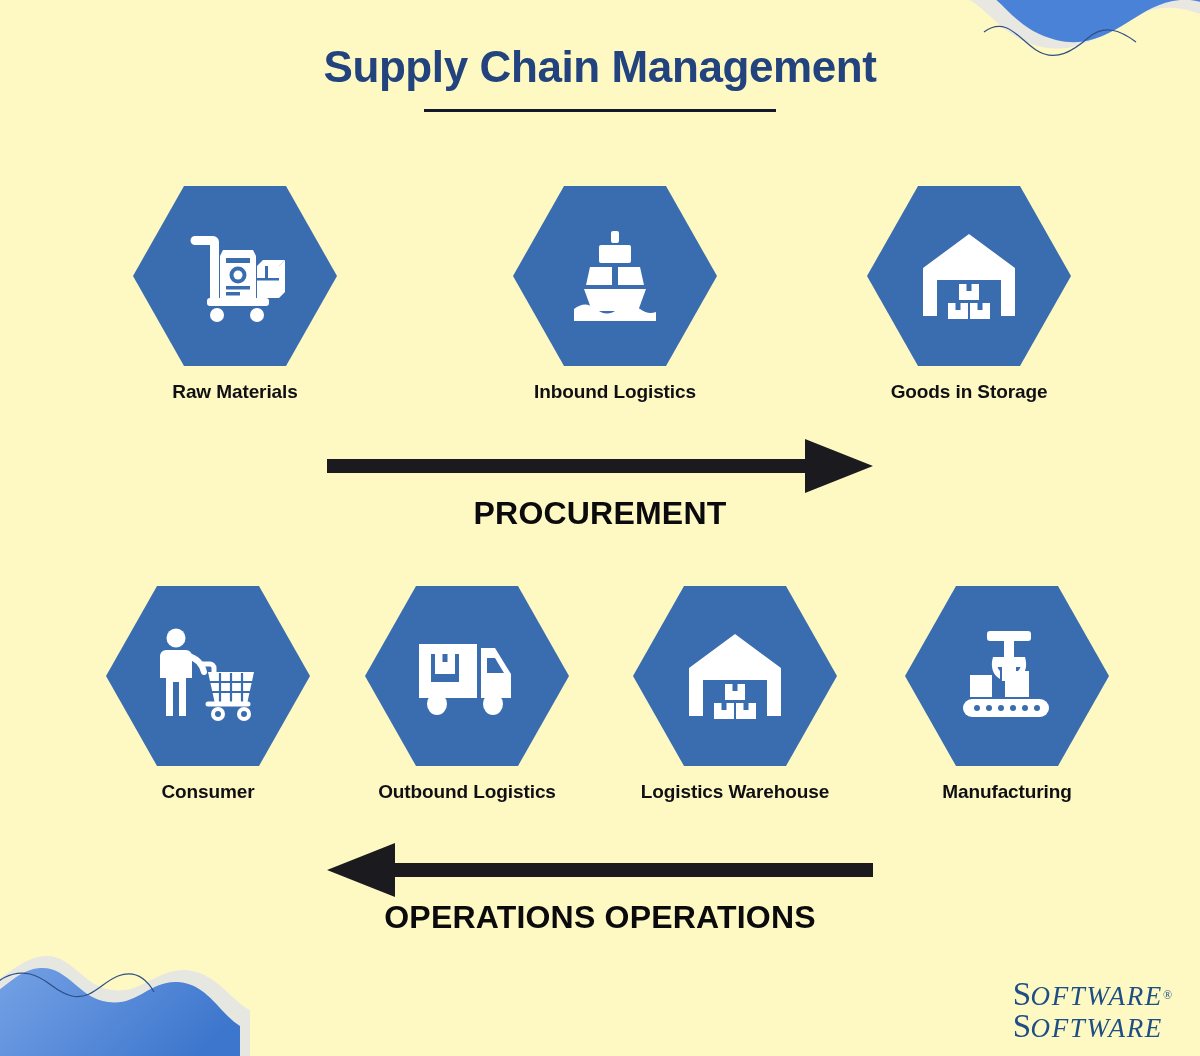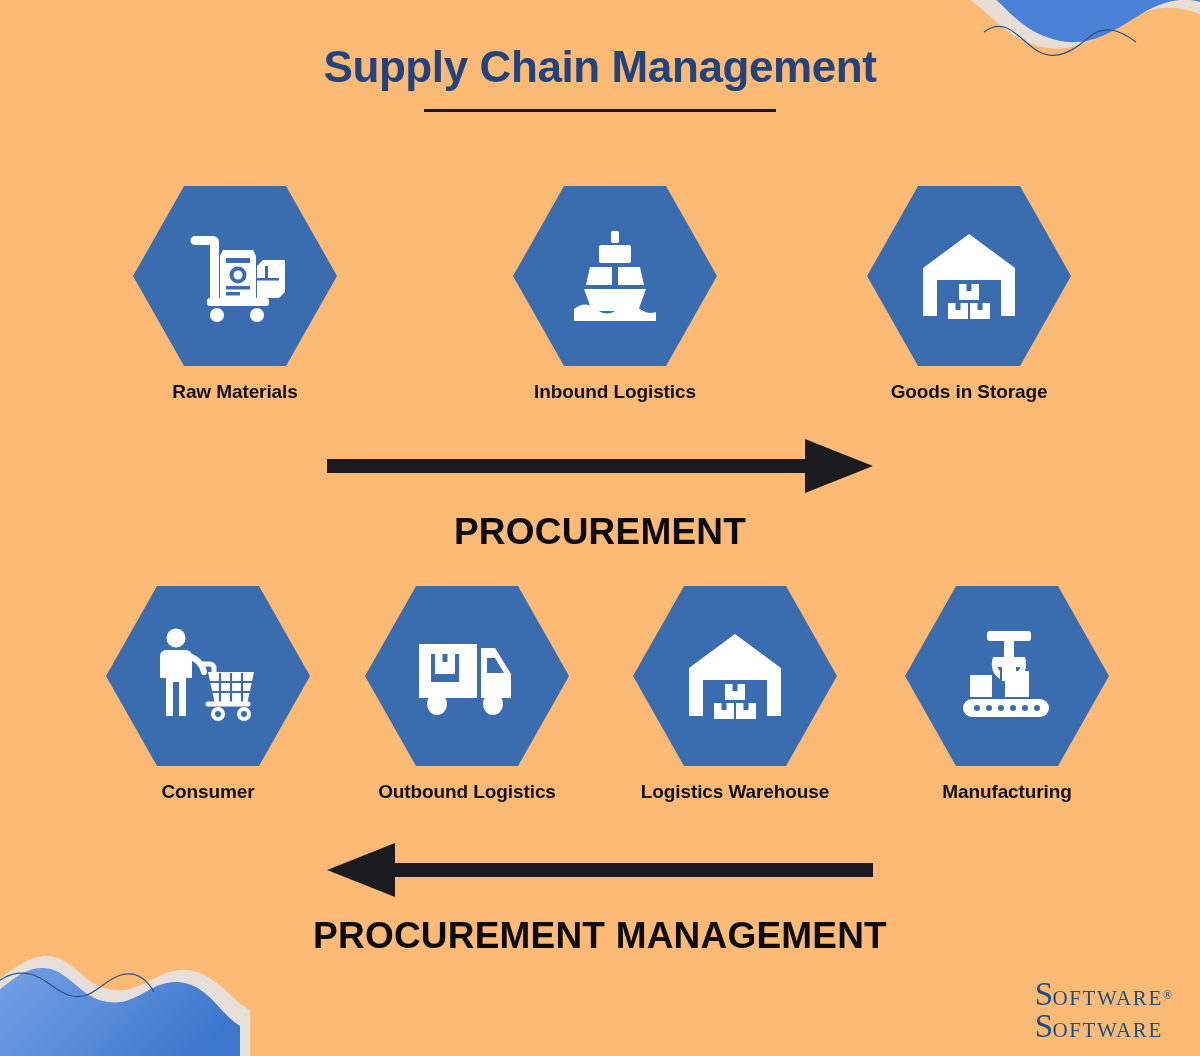--- a/index.html
+++ b/index.html
@@ -13,21 +13,21 @@
   body {
     background: #edf3fd;
     font-family: "Liberation Sans", sans-serif;
     position: relative;
   }
 
   #canvas {
     position: relative;
     width: 1200px;
     height: 1056px;
-    background: #fdba74;
+    background: #fef9c3;
     overflow: hidden;
   }
 
   
   .deco {
     position: absolute;
     pointer-events: none;
   }
   #deco-top-right {
     top: -6px;
@@ -118,22 +118,22 @@
     text-align: center;
   }
   #flow-procurement { top: 437px; }
   #flow-operations  { top: 841px; }
 
   .flow-arrow {
     display: block;
     margin: 0 auto;
   }
   .flow-label {
-    margin-top: 16px;
-    font-size: 37px;
+    margin-top: 0;
+    font-size: 32px;
     font-weight: bold;
     color: #0b0b0e;
     letter-spacing: 0.2px;
   }
 
   
   #logo {
     position: absolute;
     right: 28px;
     bottom: 14px;
@@ -141,22 +141,23 @@
     color: #1d4f86;
     font-family: "Liberation Serif", serif;
     line-height: 0.95;
   }
   .logo-line { white-space: nowrap; }
   .logo-cap {
     font-size: 33px;
     letter-spacing: -0.5px;
   }
   .logo-rest {
-    font-size: 21px;
+    font-size: 27px;
     letter-spacing: 1.6px;
+    font-style: italic;
   }
   .logo-reg {
     font-size: 12px;
     vertical-align: super;
   }
 </style>
 </head>
 <body>
 
 <div id="canvas">
@@ -366,21 +367,21 @@
       </div>
       <div class="node-label">Manufacturing</div>
     </div>
 
   </div>
 
   <div class="flow" id="flow-operations">
     <svg class="flow-arrow" width="546" height="58" viewBox="0 0 546 58">
       <path d="M546,22 h-478 v-20 l-68,27 l68,27 v-20 h478 Z" fill="#1b1b1f"></path>
     </svg>
-    <div class="flow-label">PROCUREMENT MANAGEMENT</div>
+    <div class="flow-label">OPERATIONS OPERATIONS</div>
   </div>
 
   <div id="logo">
     <div class="logo-line">
       <span class="logo-cap">S</span><span class="logo-rest">OFTWARE</span><span class="logo-reg">®</span>
     </div>
     <div class="logo-line">
       <span class="logo-cap">S</span><span class="logo-rest">OFTWARE</span>
     </div>
   </div>

